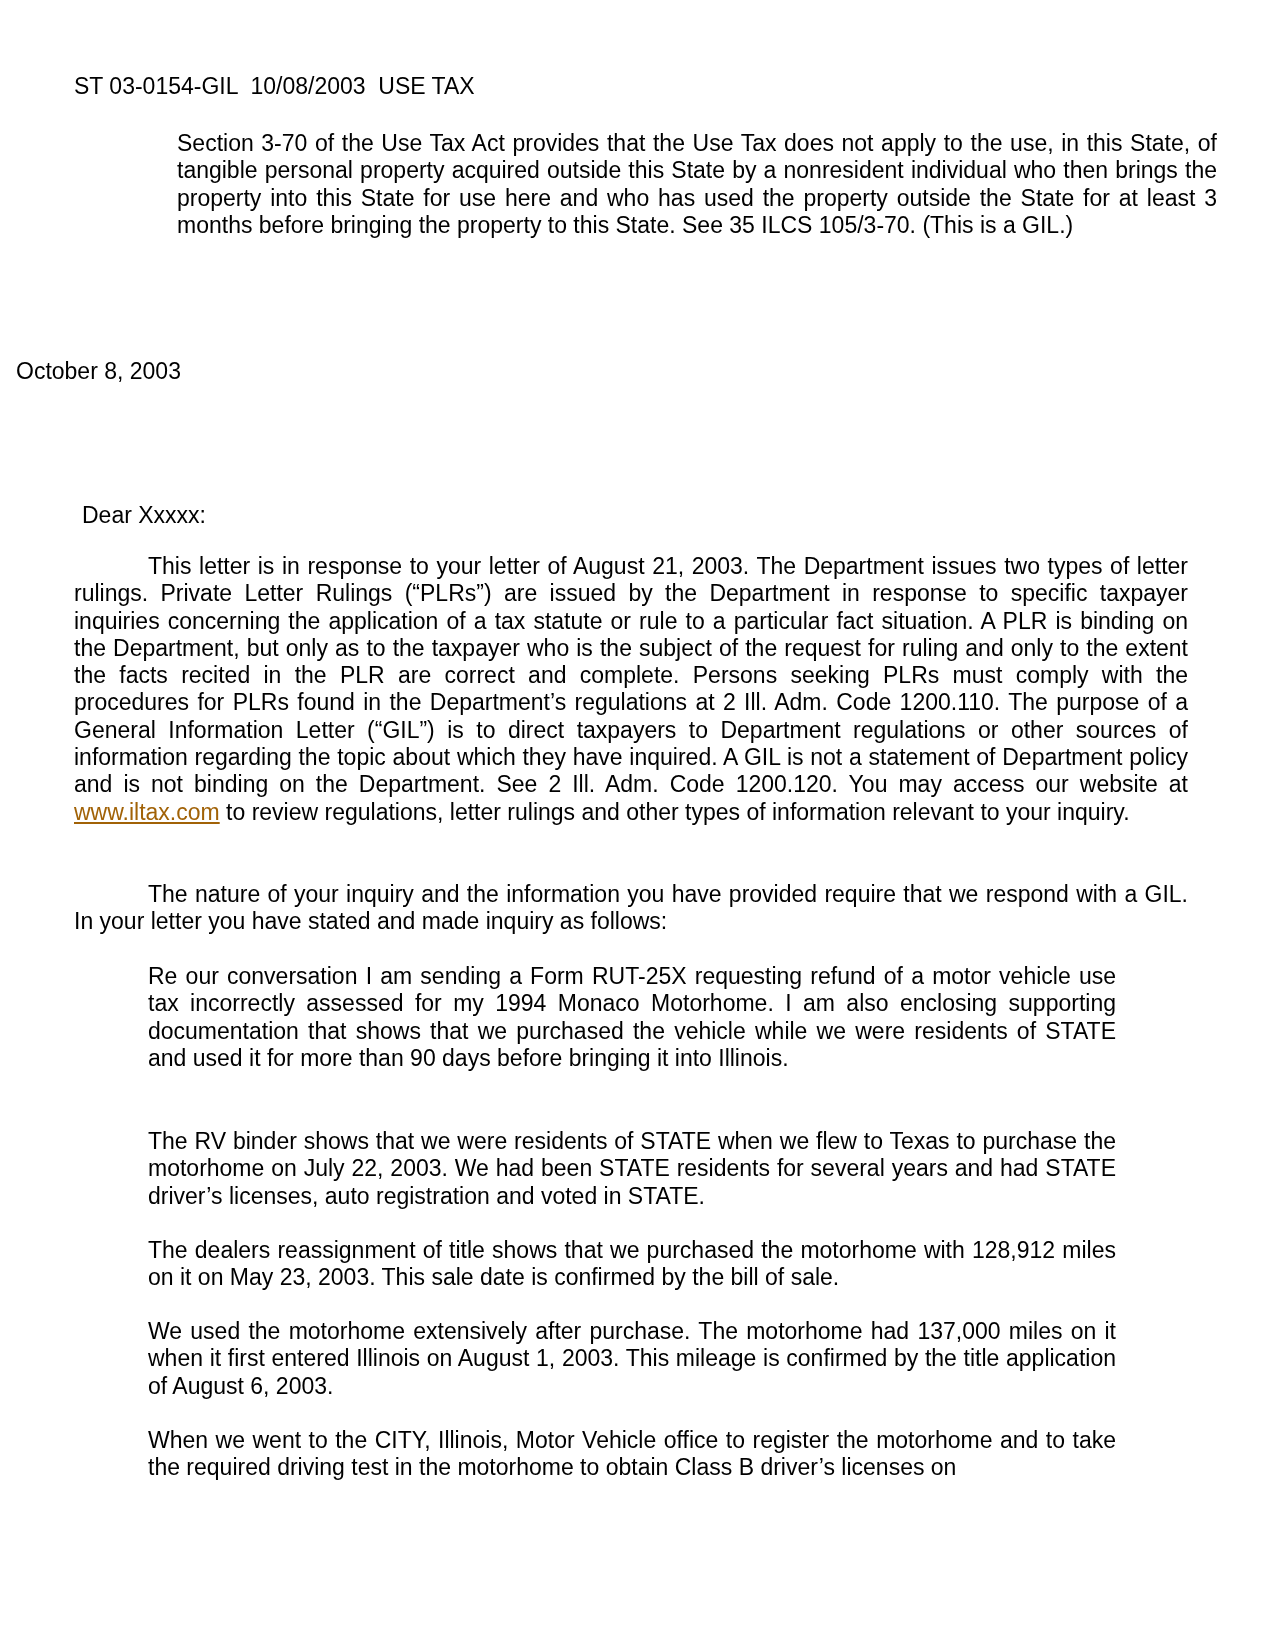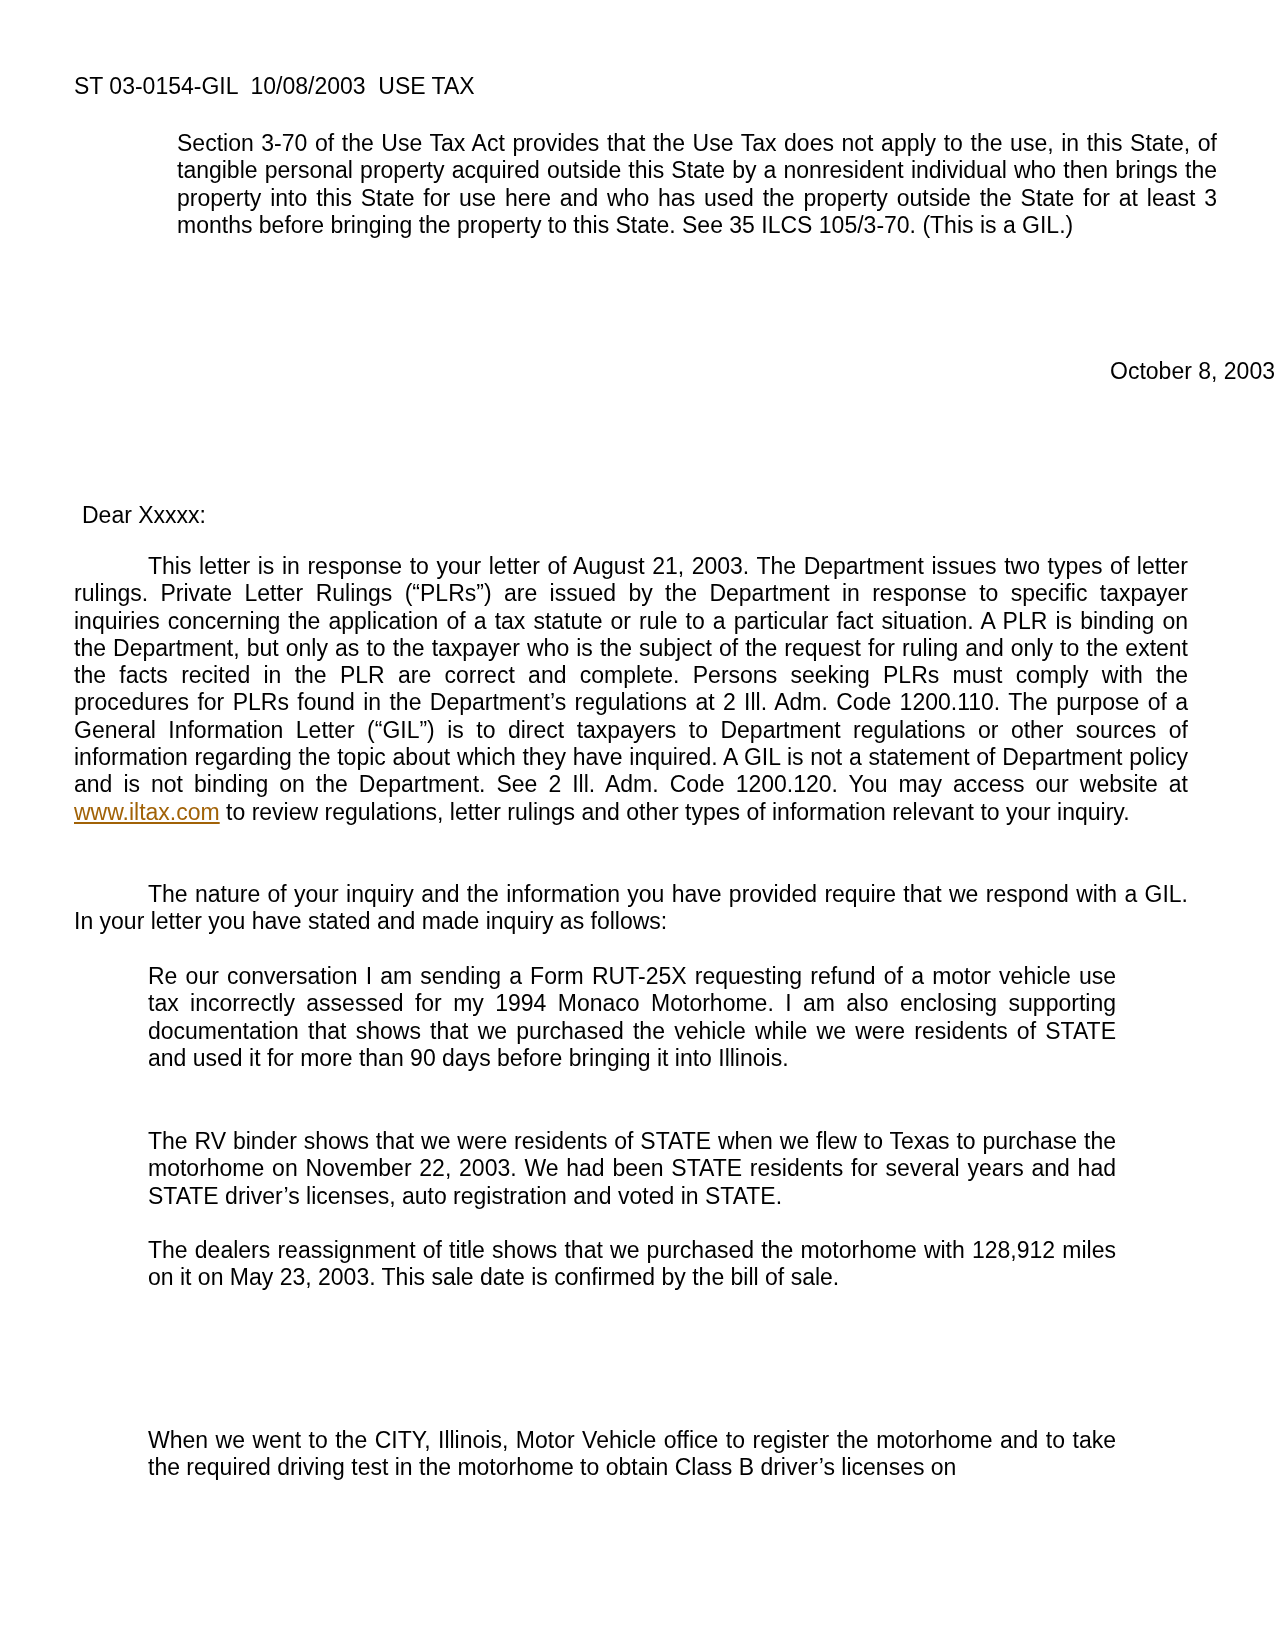--- a/index.html
+++ b/index.html
@@ -18,21 +18,21 @@
       position: absolute; left: 74px; top: 73px;
       font-size: 23px; white-space: pre;
     }
     .summary {
       position: absolute; left: 148px; top: 130px; width: 1040px;
       text-align: justify;
       margin-left: 29px;
     }
     .date-line {
       position: absolute; left: 0; top: 358px; width: 1275px;
-      text-align: right; padding-left: 16px; box-sizing: border-box;
+      text-align: left; padding-left: 16px; box-sizing: border-box;
     }
     .salutation { position: absolute; left: 74px; top: 502px; margin-left: 8px; }
     .body-para {
       position: absolute; left: 74px; width: 1114px;
       text-align: justify; text-indent: 74px;
     }
     .p1 { top: 553px; }
     .p2 { top: 881px; }
     .quote {
       position: absolute; left: 148px; width: 968px;
@@ -57,17 +57,18 @@
 
   <div class="date-line">October 8, 2003</div>
 
   <div class="salutation">Dear Xxxxx:</div>
 
   <p class="body-para p1"><span>This letter is in response to your letter of August 21, 2003.  The Department issues two types of letter rulings.  Private Letter Rulings (“PLRs”) are issued by the Department in response to specific taxpayer inquiries concerning the application of a tax statute or rule to a particular fact situation. A PLR is binding on the Department, but only as to the taxpayer who is the subject of the request for ruling and only to the extent the facts recited in the PLR are correct and complete.  Persons seeking PLRs must comply with the procedures for PLRs found in the Department’s regulations at 2 Ill. Adm. Code 1200.110.  The purpose of a General Information Letter (“GIL”) is to direct taxpayers to Department regulations or other sources of information regarding the topic about which they have inquired.  A GIL is not a statement of Department policy and is not binding on the Department.  See 2 Ill. Adm. Code 1200.120.   You may access our website at </span><a class="link">www.iltax.com</a><span> to review regulations, letter rulings and other types of information relevant to your inquiry.</span></p>
 
   <p class="body-para p2">The nature of your inquiry and the information you have provided require that we respond with a GIL.  In your letter you have stated and made inquiry as follows:</p>
 
   <p class="quote q1">Re our conversation I am sending a Form RUT-25X requesting refund of a motor vehicle use tax incorrectly assessed for my 1994 Monaco Motorhome.  I am also enclosing supporting documentation that shows that we purchased the vehicle while we were residents of STATE and used it for more than 90 days before bringing it into Illinois.</p>
-  <p class="quote q2">The RV binder shows that we were residents of STATE when we flew to Texas to purchase the motorhome on November 22, 2003.  We had been STATE residents for several years and had STATE driver’s licenses, auto registration and voted in STATE.</p>
+  <p class="quote q2">The RV binder shows that we were residents of STATE when we flew to Texas to purchase the motorhome on July 22, 2003.  We had been STATE residents for several years and had STATE driver’s licenses, auto registration and voted in STATE.</p>
   <p class="quote q3">The dealers reassignment of title shows that we purchased the motorhome with 128,912 miles on it on May 23, 2003.  This sale date is confirmed by the bill of sale.</p>
+  <p class="quote q4">We used the motorhome extensively after purchase.  The motorhome had 137,000 miles on it when it first entered Illinois on August 1, 2003.  This mileage is confirmed by the title application of August 6, 2003.</p>
   <p class="quote q5">When we went to the CITY, Illinois, Motor Vehicle office to register the motorhome and to take the required driving test in the motorhome to obtain Class B driver’s licenses on</p>
 
 </div>
 
 </body></html>

